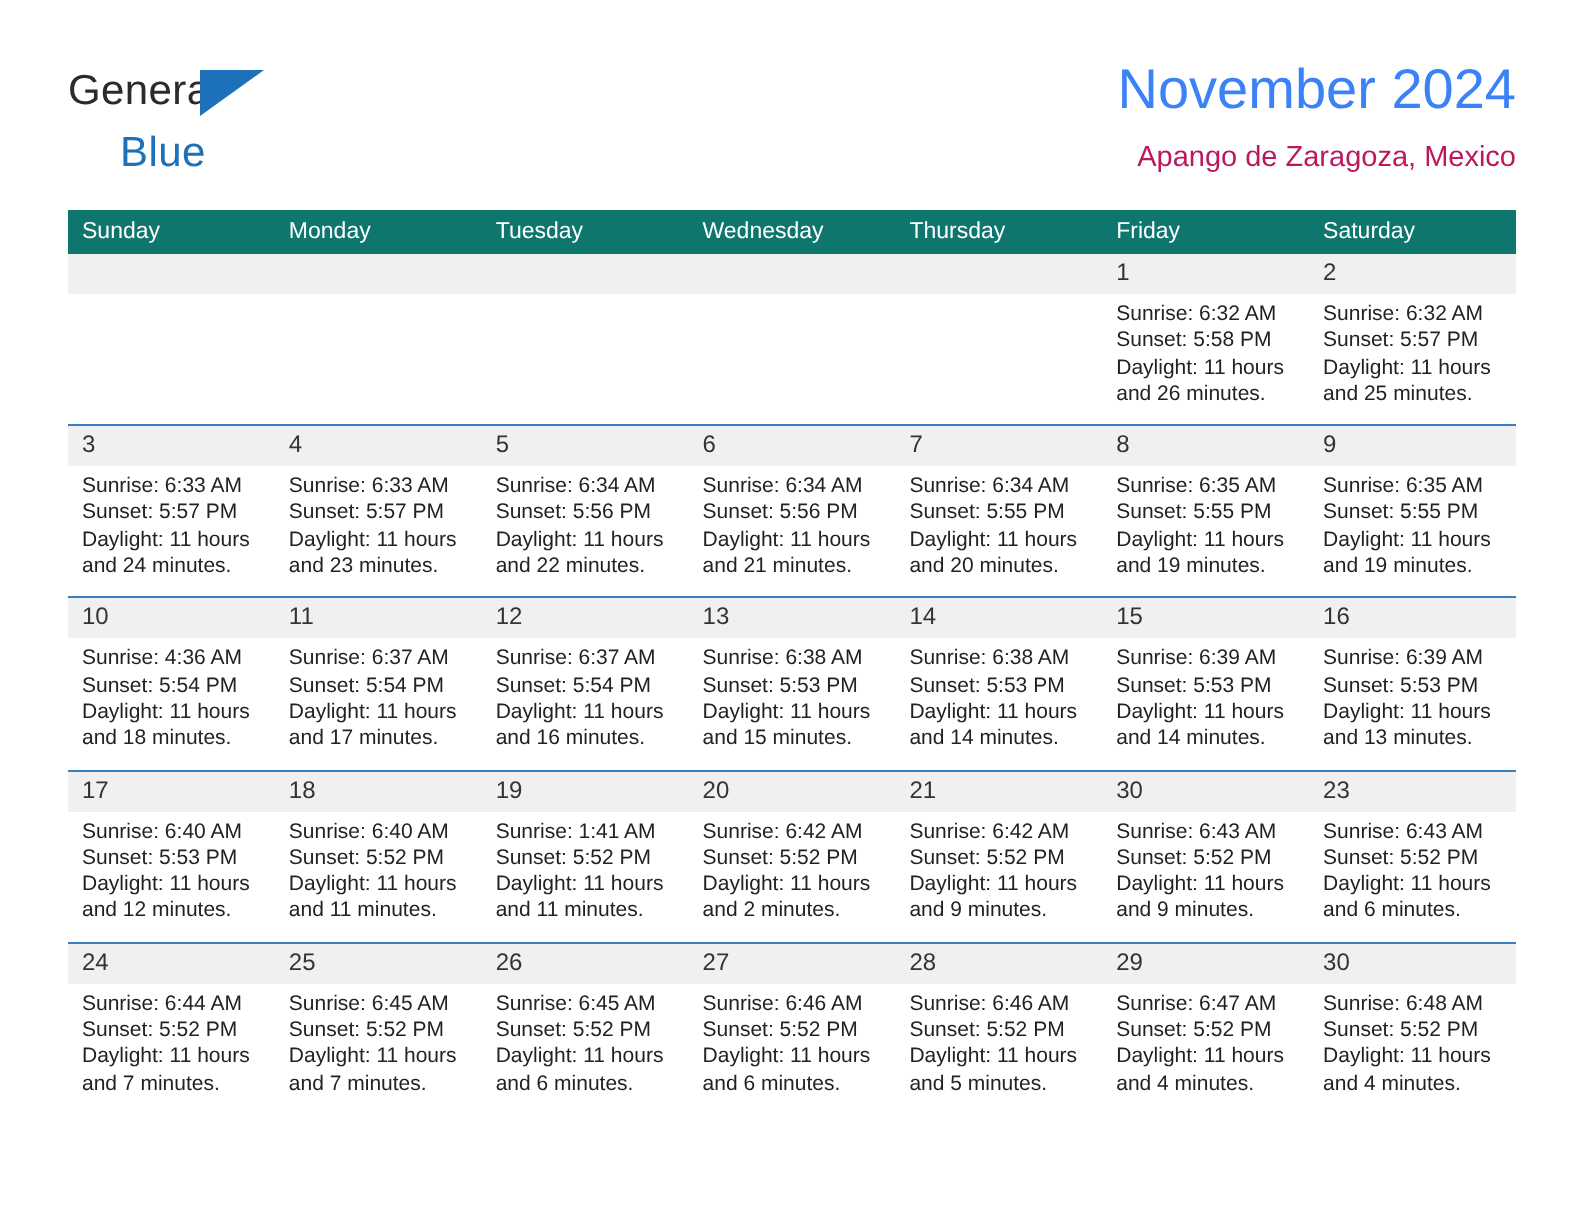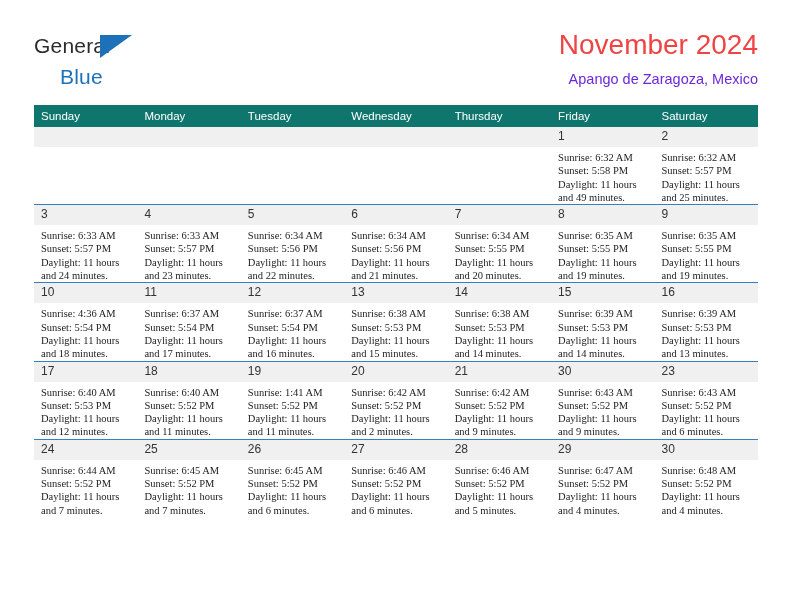--- a/index.html
+++ b/index.html
@@ -66,27 +66,27 @@
 
   .title-block {
     position: absolute;
     right: 0;
     top: 0;
     text-align: right;
   }
   .cal-title {
     font-size: 28px;
     font-weight: normal;
-    color: #ef4444;
+    color: #3b82f6;
     line-height: 34px;
     white-space: nowrap;
   }
   .cal-subtitle {
     font-size: 14.5px;
-    color: #6d28d9;
+    color: #be185d;
     line-height: 20px;
     margin-top: 7px;
     white-space: nowrap;
   }
 
   
   .calendar {
     position: absolute;
     left: 34px;
     top: 105px;
@@ -120,22 +120,21 @@
     font-size: 12px;
     color: #333333;
     padding: 3px 0 4px 7px;
     line-height: 13px;
     height: 13px;
   }
   .daynum.empty {
     color: transparent;
   }
   .cell-body {
-    padding: 4px 7px 0 7px;
-    font-family: Liberation Serif, serif;
+    padding: 4px 7px 8px 7px;
   }
   .cell-line {
     font-size: 10.5px;
     line-height: 13.3px;
     color: #222222;
     white-space: nowrap;
   }
 </style>
 </head>
 <body>
@@ -187,21 +186,21 @@
           </td>
           <td class="cell-empty">
             <div class="daynum empty">&nbsp;</div>
           </td>
           <td>
             <div class="daynum">1</div>
             <div class="cell-body">
               <div class="cell-line">Sunrise: 6:32 AM</div>
               <div class="cell-line">Sunset: 5:58 PM</div>
               <div class="cell-line">Daylight: 11 hours</div>
-              <div class="cell-line">and 49 minutes.</div>
+              <div class="cell-line">and 26 minutes.</div>
             </div>
           </td>
           <td>
             <div class="daynum">2</div>
             <div class="cell-body">
               <div class="cell-line">Sunrise: 6:32 AM</div>
               <div class="cell-line">Sunset: 5:57 PM</div>
               <div class="cell-line">Daylight: 11 hours</div>
               <div class="cell-line">and 25 minutes.</div>
             </div>

